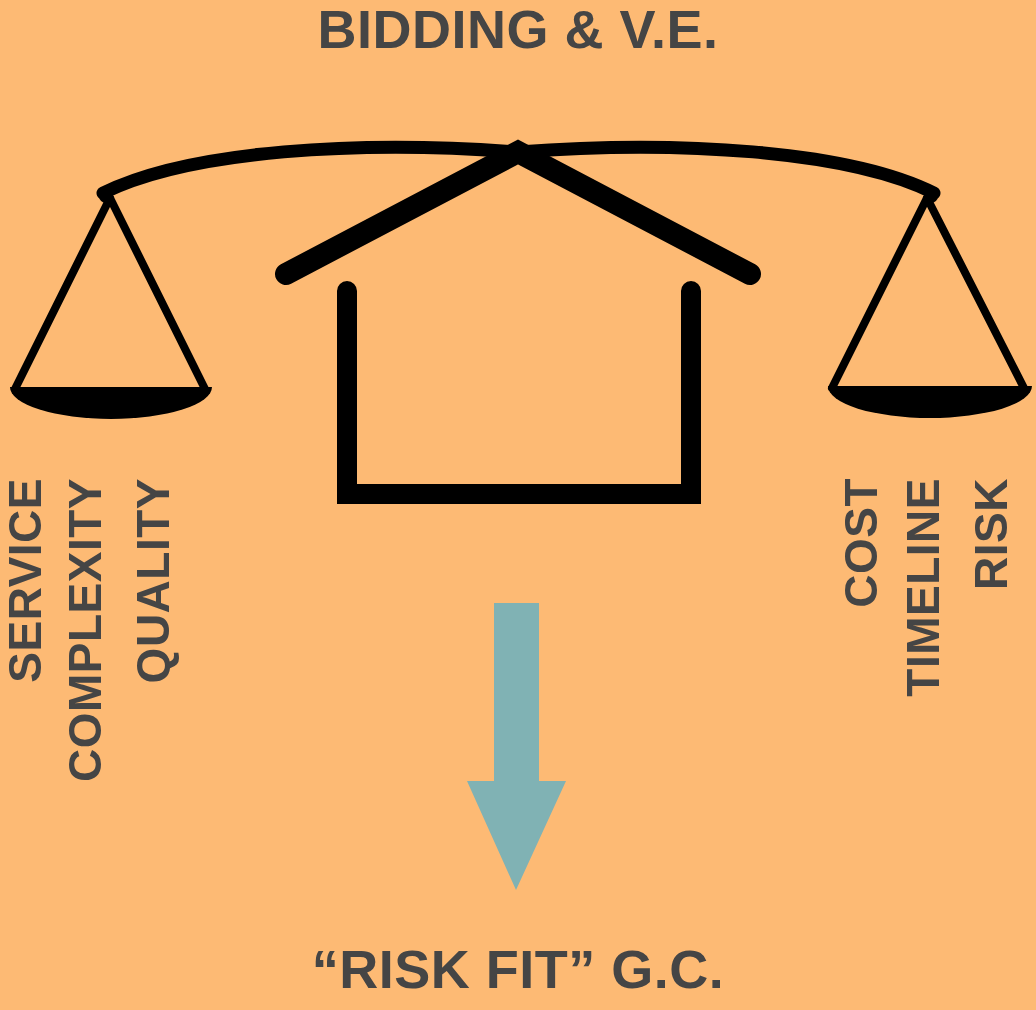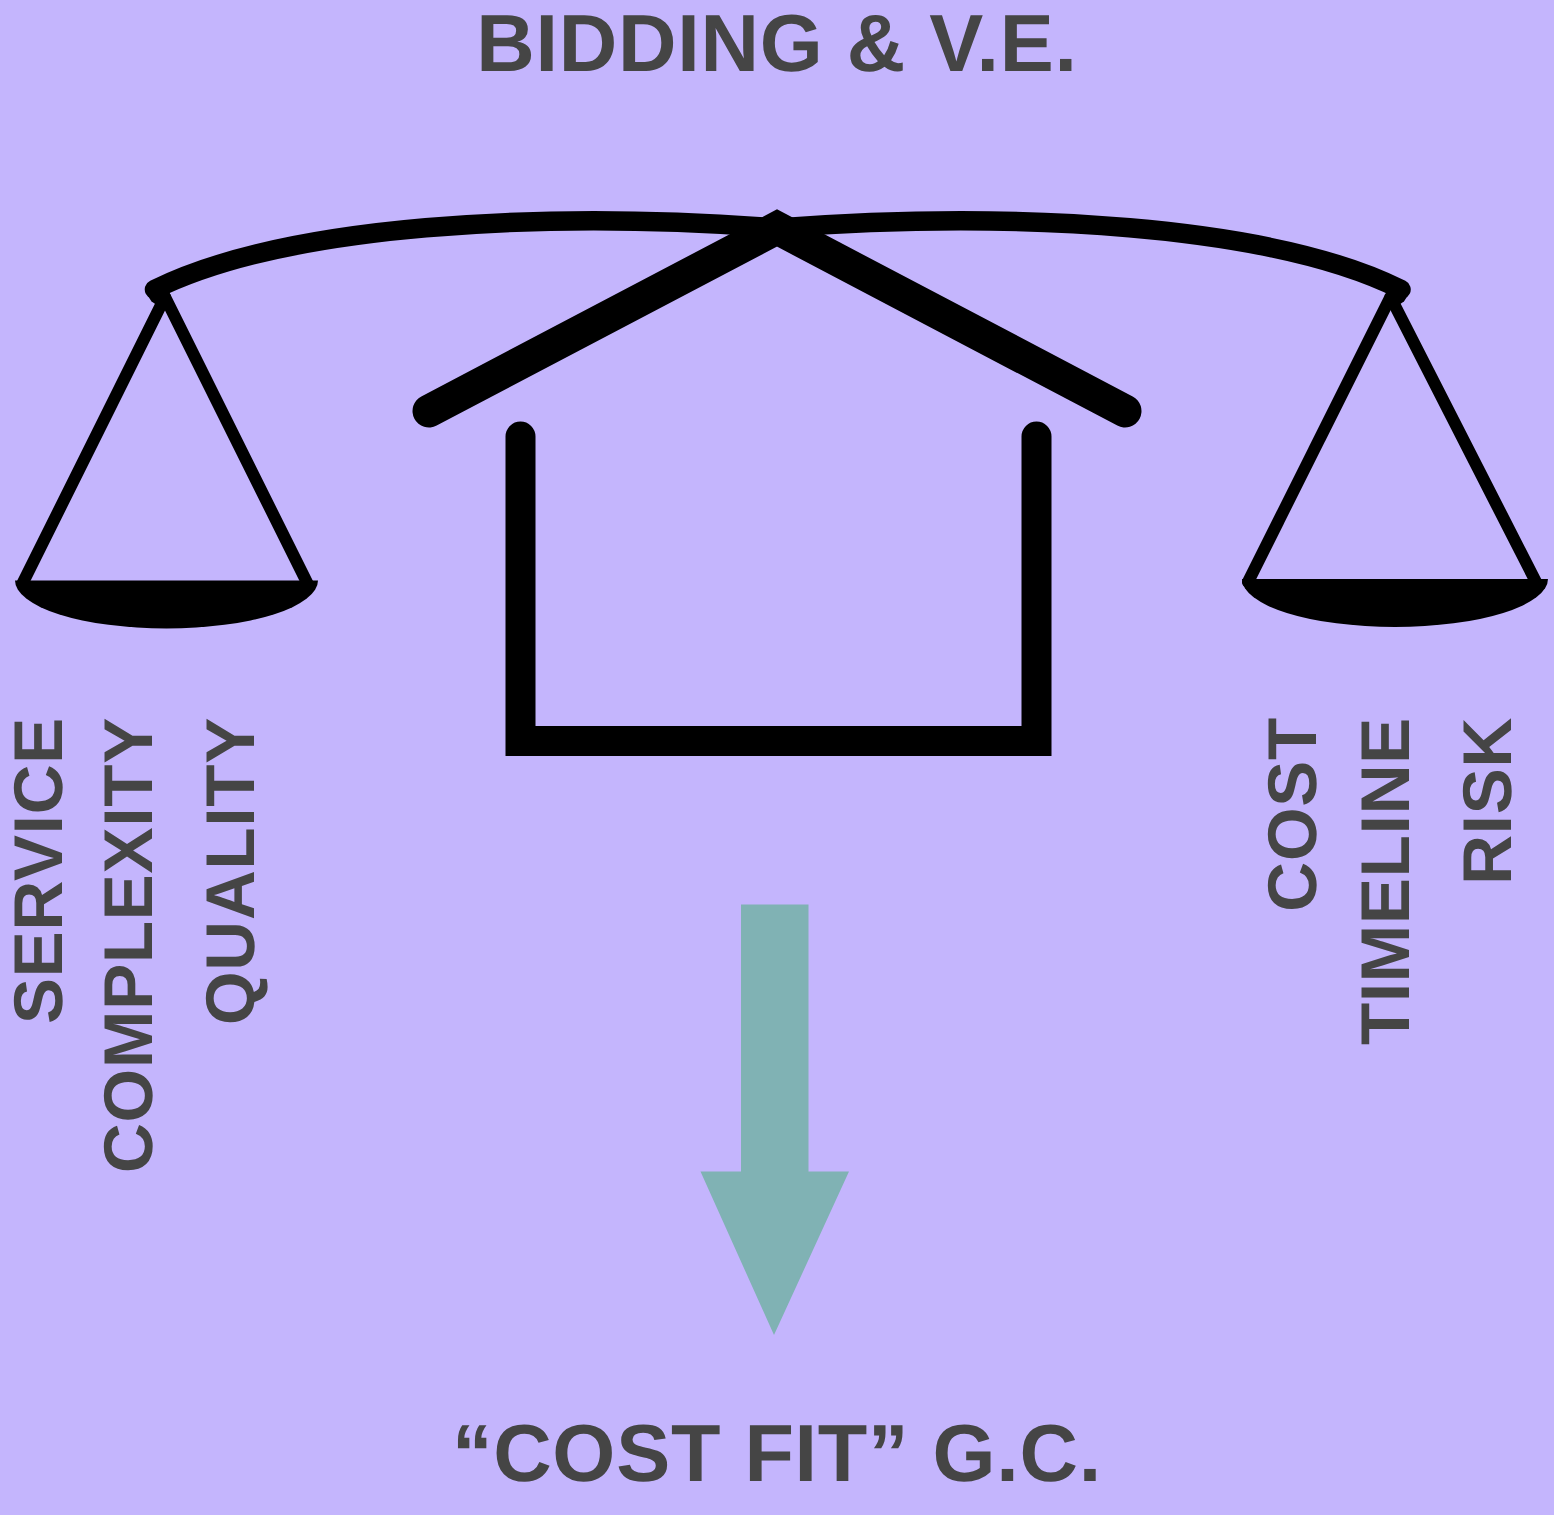--- a/index.html
+++ b/index.html
@@ -75,21 +75,21 @@
     position: absolute;
     left: 0;
     top: 0;
     width: 1036px;
     height: 1010px;
   }
 </style>
 </head>
 <body>
 
-<div id="stage" style="background: #c4b5fd;">
+<div id="stage" style="background: #fdba74;">
 
   <div class="heading" id="title-text" style="color: rgb(69, 69, 69);">BIDDING &amp; V.E.</div>
 
   <svg id="artwork" viewBox="0 0 1036 1010" aria-hidden="true">
 
     <g>
       <path d="M 103 193 C 190 150 360 140 518 152 C 676 140 848 150 934 193" fill="none" stroke="#000000" stroke-width="13" stroke-linecap="round"></path>
     </g>
 
     <g>
@@ -134,15 +134,15 @@
   <div class="label-anchor" id="label-cost">
     <span class="vlabel" style="color: rgb(69, 69, 69);">COST</span>
   </div>
   <div class="label-anchor" id="label-timeline">
     <span class="vlabel" style="color: rgb(69, 69, 69);">TIMELINE</span>
   </div>
   <div class="label-anchor" id="label-risk">
     <span class="vlabel" style="color: rgb(69, 69, 69);">RISK</span>
   </div>
 
-  <div class="heading" id="outcome-text" style="color: rgb(69, 69, 69);">“COST FIT” G.C.</div>
+  <div class="heading" id="outcome-text" style="color: rgb(69, 69, 69);">“RISK FIT” G.C.</div>
 
 </div>
 
 </body></html>

